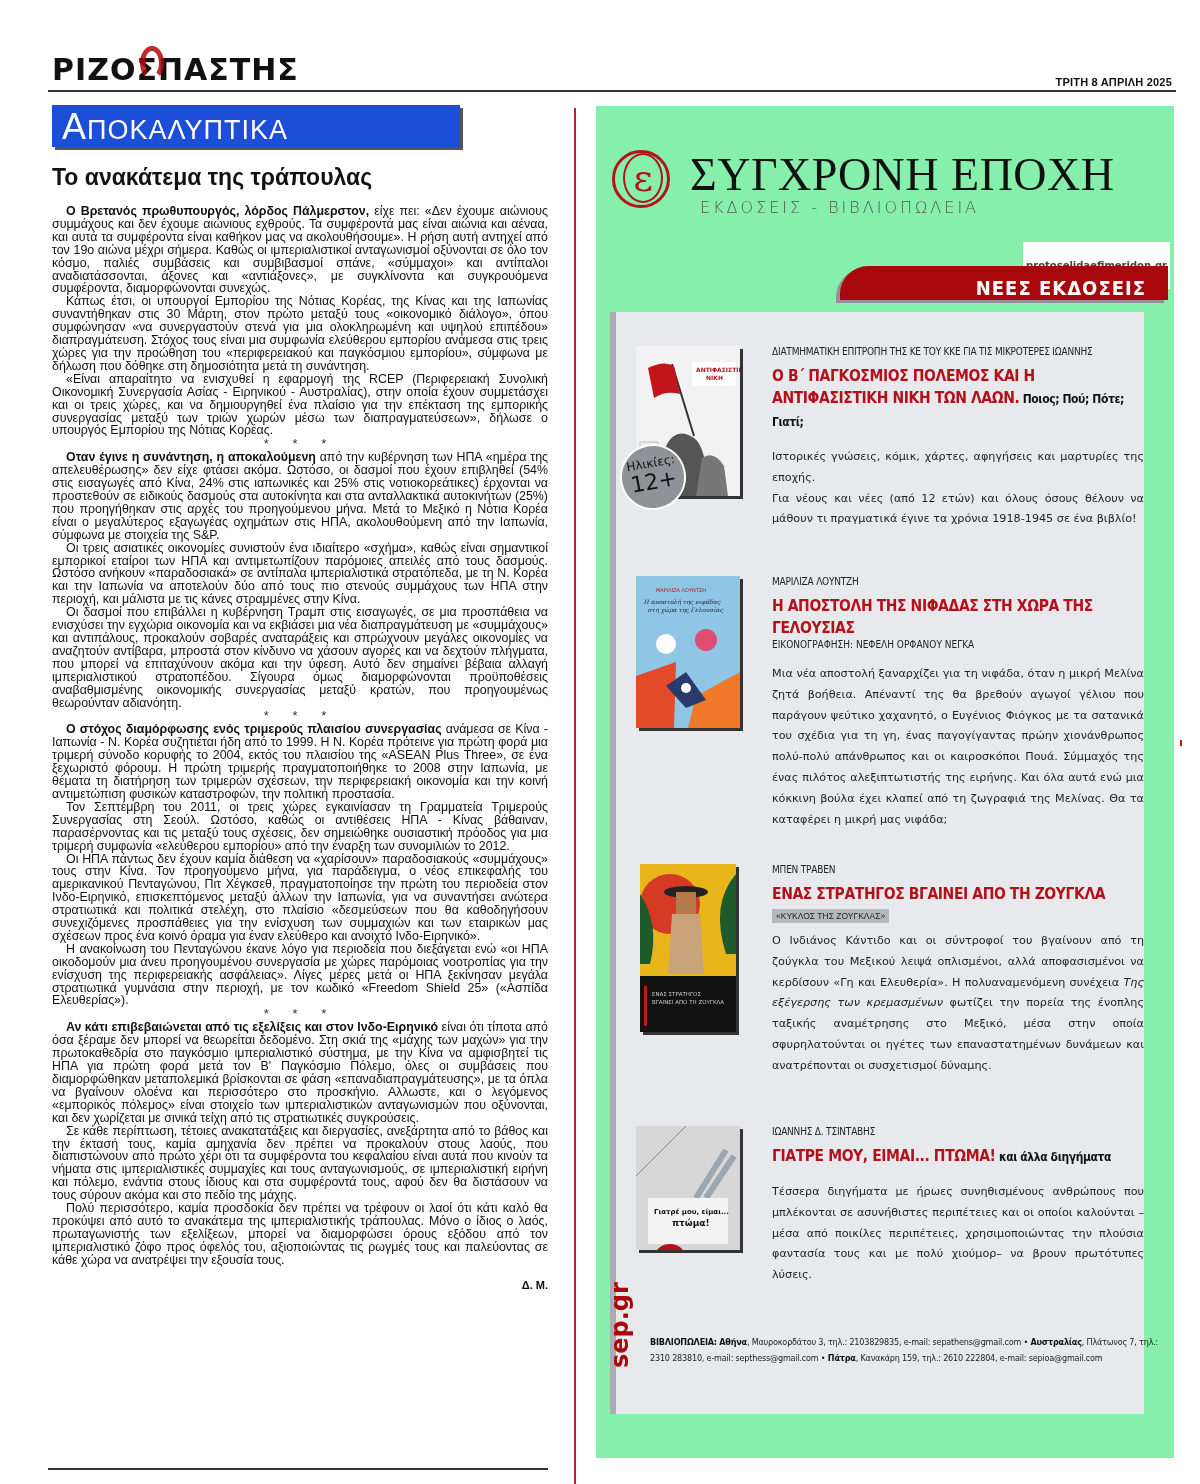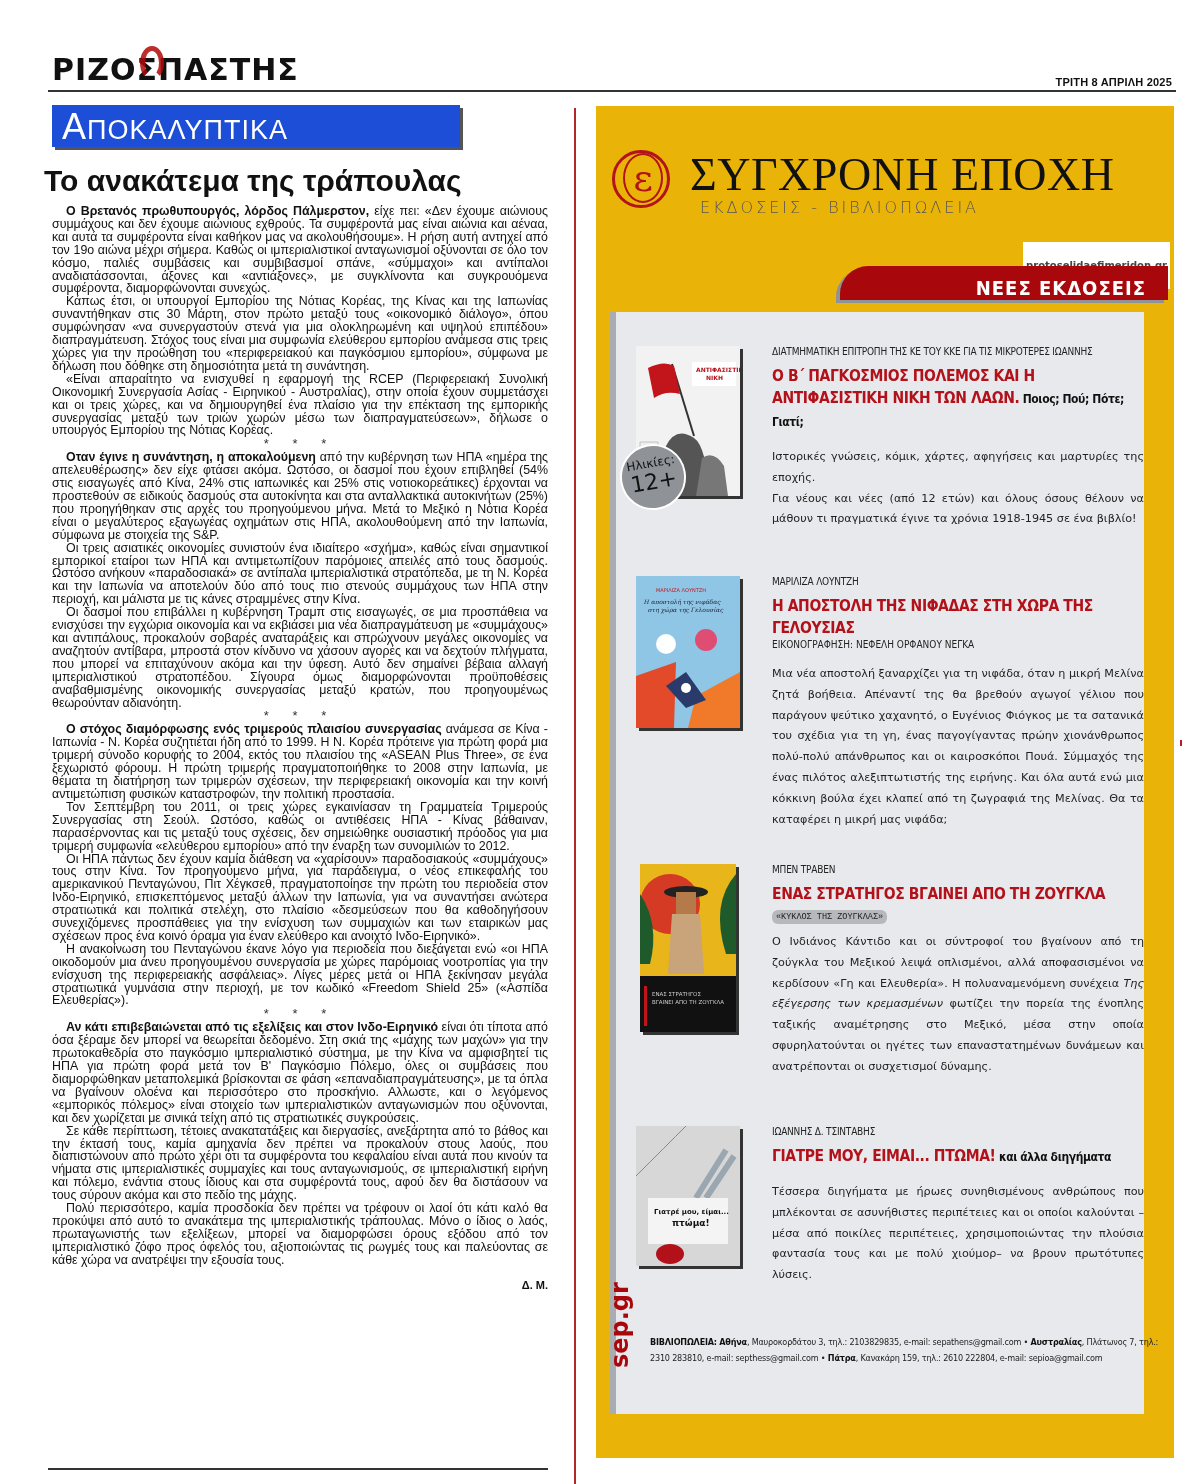--- a/index.html
+++ b/index.html
@@ -5,48 +5,48 @@
   * { box-sizing: border-box; margin: 0; padding: 0; }
   body { width: 1200px; height: 1484px; background: #ffffff; position: relative; overflow: hidden; font-family: "Liberation Sans", sans-serif; color: #111; }
 
   .masthead { position: absolute; left: 52px; top: 52px; font-family: "DejaVu Sans", sans-serif; font-weight: 900; font-size: 30px; letter-spacing: 1px; color: #111; }
   .masthead .logo-mark { display: inline-block; position: absolute; left: 88px; top: -6px; width: 24px; height: 34px; border: 5px solid #b10a0a; border-radius: 50%; border-bottom-color: transparent; opacity: 0.85; }
   .date { position: absolute; right: 28px; top: 76px; font-size: 11px; font-weight: 700; letter-spacing: 0.2px; }
   .top-rule { position: absolute; left: 48px; right: 24px; top: 90px; height: 2px; background: #333; }
 
   .section-banner { position: absolute; left: 52px; top: 105px; width: 408px; height: 42px; background: #1d4ed8; box-shadow: 3px 3px 0 #555; color: #fff; font-size: 27px; font-weight: 400; padding-left: 10px; line-height: 44px; letter-spacing: 1px; }
   .section-banner .big { font-size: 36px; }
-  .article-title { position: absolute; left: 44px; top: 164px; font-size: 30px; font-weight: 700; color: #111; }
+  .article-title { position: absolute; left: 52px; top: 164px; font-size: 23px; font-weight: 700; color: #111; }
 
   .article { position: absolute; left: 52px; top: 205px; width: 496px; font-size: 12.4px; line-height: 12.9px; text-align: justify; font-family: "Liberation Sans", sans-serif; }
   .article p { text-indent: 14px; }
   .article b { font-weight: 700; }
   .article .stars { text-align: center; letter-spacing: 10px; font-size: 13px; line-height: 14px; color: #333; text-indent: 0; }
   .article .sig { text-align: right; font-weight: 700; font-size: 11px; margin-top: 12px; text-indent: 0; }
 
   .vline-red { position: absolute; left: 574px; top: 108px; width: 2px; height: 1380px; background: #b3262a; }
   .bottom-rule { position: absolute; left: 48px; top: 1468px; width: 500px; height: 2px; background: #333; }
 
-  .ad { position: absolute; left: 596px; top: 106px; width: 578px; height: 1352px; background: #eab308; }
+  .ad { position: absolute; left: 596px; top: 106px; width: 578px; height: 1352px; background: #86efac; }
   .ad-logo-mark { position: absolute; left: 16px; top: 44px; width: 58px; height: 58px; border-radius: 50%; border: 3px solid #b2141a; }
   .ad-logo-mark::after { content: "ε"; position: absolute; left: 8px; top: 0px; width: 36px; height: 46px; color: #b2141a; font-family: "DejaVu Serif", serif; font-size: 38px; line-height: 46px; text-align: center; border: 2px solid #b2141a; border-radius: 50%; }
   .ad-brand { position: absolute; left: 94px; top: 42px; font-family: "Liberation Serif", serif; font-size: 46px; color: #111; letter-spacing: 0.5px; }
   .ad-sub { position: absolute; left: 104px; top: 92px; font-family: "DejaVu Sans", sans-serif; font-weight: 300; font-size: 16px; color: #555; letter-spacing: 3px; }
   .watermark { position: absolute; right: 4px; top: 136px; background: #fff; font-size: 10px; font-weight: 700; color: #444; padding: 18px 3px; font-family: "DejaVu Sans", sans-serif; }
   .new-tab { position: absolute; left: 244px; top: 160px; width: 328px; height: 34px; background: #a8080b; border-top-left-radius: 28px; box-shadow: -4px 3px 0 #8f9297; color: #fff; font-family: "DejaVu Sans Condensed", "DejaVu Sans", sans-serif; font-weight: 700; font-size: 20px; text-align: right; padding-right: 22px; line-height: 44px; letter-spacing: 1px; }
 
   .books { position: absolute; left: 14px; top: 206px; width: 534px; height: 1102px; background: #e8e9ec; border-left: 6px solid #a9acb2; }
   .book { position: absolute; left: 20px; width: 508px; }
   .cover { position: absolute; left: 0; top: 0; width: 104px; height: 150px; box-shadow: 3px 3px 0 #333; overflow: hidden; }
   .book-info { position: absolute; left: 136px; top: 0; width: 372px; }
   .author { font-family: "DejaVu Sans Condensed", "DejaVu Sans", sans-serif; font-size: 10px; color: #222; letter-spacing: -0.2px; }
   .btitle { font-family: "DejaVu Sans Condensed", "DejaVu Sans", sans-serif; font-weight: 700; font-size: 15.5px; color: #b3111a; line-height: 22px; margin-top: 8px; letter-spacing: -0.4px; }
   .btitle .extra { color: #111; font-size: 12px; }
   .illus { font-family: "DejaVu Sans Condensed", "DejaVu Sans", sans-serif; font-size: 10px; color: #222; }
-  .series-tag { display: inline-block; background: #b6b8bc; font-size: 8.5px; padding: 2px 4px; margin-top: 3px; font-family: Liberation Mono, monospace; color: #222; border-radius: 6px; }
+  .series-tag { display: inline-block; background: #b6b8bc; font-size: 8.5px; padding: 2px 4px; margin-top: 3px; font-family: Liberation Sans, sans-serif; color: #222; }
   .desc { font-family: "DejaVu Sans", sans-serif; font-size: 11.2px; line-height: 20.8px; color: #222; text-align: justify; margin-top: 14px; }
   .age-badge { position: absolute; left: -16px; top: 98px; width: 66px; height: 66px; border-radius: 50%; background: #8f9297; border: 2px solid #fff; color: #111; text-align: center; font-family: "DejaVu Sans", sans-serif; transform: rotate(-10deg); }
   .age-badge .l1 { font-size: 12px; padding-top: 10px; }
   .age-badge .l2 { font-size: 22px; line-height: 24px; }
 
   .footer-site { position: absolute; left: 10px; top: 1262px; transform: rotate(-90deg); transform-origin: left top; font-family: "DejaVu Sans", sans-serif; font-weight: 700; font-size: 24px; color: #a8080b; width: 90px; }
   .footer-info { position: absolute; left: 54px; top: 1228px; width: 518px; font-family: "DejaVu Sans Condensed", "DejaVu Sans", sans-serif; font-size: 9px; line-height: 16px; color: #222; letter-spacing: -0.2px; }
   .footer-info b { font-weight: 700; color: #111; }
   .edge-mark { position: absolute; left: 1180px; top: 740px; width: 2px; height: 6px; background: #c0181e; }
 </style>
@@ -162,21 +162,21 @@
       </div>
       <div class="book-info">
         <div class="author">ΜΠΕΝ ΤΡΑΒΕΝ</div>
         <div class="btitle">ΕΝΑΣ ΣΤΡΑΤΗΓΟΣ ΒΓΑΙΝΕΙ ΑΠΟ ΤΗ ΖΟΥΓΚΛΑ</div>
         <div class="series-tag">«ΚΥΚΛΟΣ ΤΗΣ ΖΟΥΓΚΛΑΣ»</div>
         <div class="desc" style="margin-top:8px;"><span>Ο Ινδιάνος Κάντιδο και οι σύντροφοί του βγαίνουν από τη ζούγκλα του Μεξικού λειψά οπλισμένοι, αλλά αποφασισμένοι να κερδίσουν «Γη και Ελευθερία». Η πολυαναμενόμενη συνέχεια </span><i>Της εξέγερσης των κρεμασμένων</i><span> φωτίζει την πορεία της ένοπλης ταξικής αναμέτρησης στο Μεξικό, μέσα στην οποία σφυρηλατούνται οι ηγέτες των επαναστατημένων δυνάμεων και ανατρέπονται οι συσχετισμοί δύναμης.</span></div>
       </div>
     </div>
 
     <div class="book" style="top:814px;">
-      <div class="cover" style="height:140px;">
+      <div class="cover" style="height:124px;">
         <svg width="104" height="156" viewBox="0 0 104 156">
           <rect width="104" height="156" fill="#d7d7d7"></rect>
           <path d="M0 50 Q30 20 50 0" stroke="#888" stroke-width="1" fill="none"></path>
           <line x1="60" y1="72" x2="90" y2="24" stroke="#9aa6b0" stroke-width="6"></line>
           <line x1="70" y1="72" x2="98" y2="30" stroke="#9aa6b0" stroke-width="6"></line>
           <rect x="12" y="72" width="80" height="46" fill="#f4f4f4"></rect>
           <text x="18" y="88" font-size="7" fill="#111" font-weight="700" font-family="DejaVu Sans, sans-serif">Γιατρέ μου, είμαι...</text>
           <text x="36" y="100" font-size="9" fill="#111" font-weight="700" font-family="DejaVu Sans, sans-serif">πτώμα!</text>
           <ellipse cx="34" cy="128" rx="14" ry="10" fill="#b3111a"></ellipse>
           <rect x="20" y="144" width="64" height="4" fill="#b3111a"></rect>

